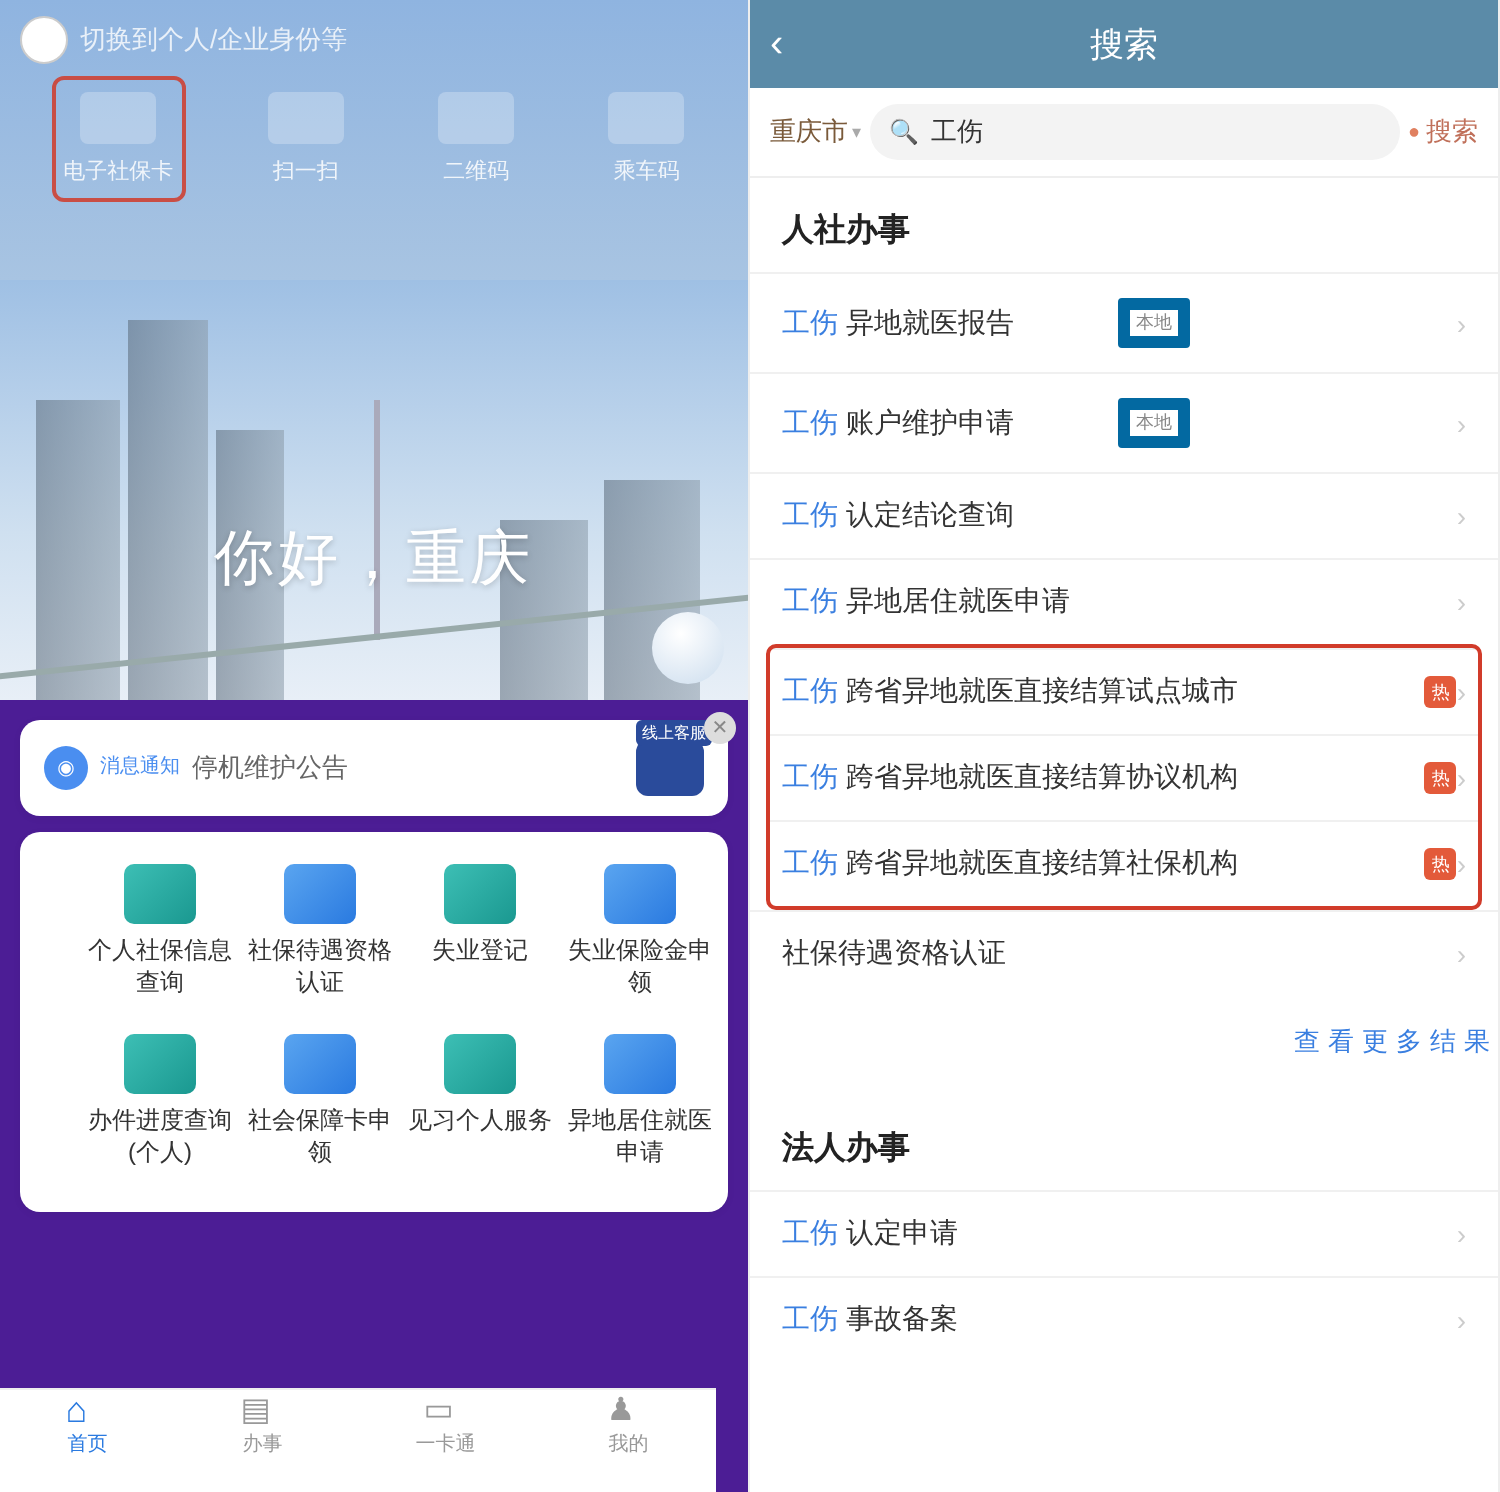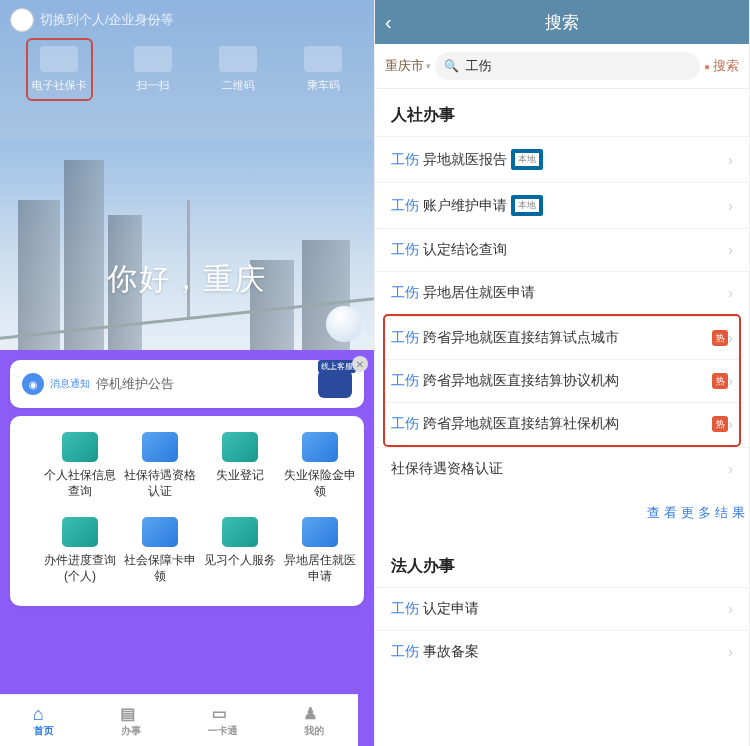--- a/index.html
+++ b/index.html
@@ -1,17 +1,17 @@
 <!DOCTYPE html>
 <html><head>
 <meta charset="utf-8">
 <style>
   * { margin:0; padding:0; box-sizing:border-box; font-family:-apple-system,"PingFang SC","Microsoft YaHei",sans-serif; }
   body { background:#f8f8f8; display:flex; width:750px; height:746px; overflow:hidden; }
-  .phone { width:375px; height:746px; position:relative; background:#8b5cf6; border-right:1px solid #eee; }
+  .phone { width:375px; height:746px; position:relative; background:#4c1d95; border-right:1px solid #eee; }
   .hero { height:350px; background:linear-gradient(180deg,#8fb4e0 0%,#a8c4e2 40%,#d0dff0 100%); position:relative; overflow:hidden; }
   .userbar { position:absolute; top:8px; left:10px; display:flex; align-items:center; gap:6px; }
   .avatar { width:24px; height:24px; border-radius:50%; background:#fff; border:1px solid #ccc; }
   .userlabel { color:#fff; font-size:13px; opacity:.8; }
   .quick-row { position:absolute; top:40px; left:0; right:0; display:flex; justify-content:space-around; padding:0 8px; }
   .quick-item { display:flex; flex-direction:column; align-items:center; gap:6px; color:#fff; font-size:11px; opacity:.85; padding:6px 4px; }
   .quick-item.highlight { outline:2px solid #d13b2a; border-radius:4px; }
   .quick-icon { width:38px; height:26px; background:rgba(255,255,255,.3); border-radius:4px; }
   .city-img { position:absolute; bottom:0; left:0; right:0; height:210px;padding-left:22px; }
   .sky { position:absolute; inset:0; background:linear-gradient(180deg,#9fc0e4 0%,#cfe0f0 60%,#e8eff7 100%); }
@@ -27,21 +27,21 @@
   .notice-close { position:absolute; top:-4px; right:-4px; width:16px; height:16px; border-radius:50%; background:#ddd; color:#888; font-size:10px; display:flex; align-items:center; justify-content:center; }
   .kefu { width:34px; height:28px; background:#2a4b9b; border-radius:6px; position:relative; }
   .kefu-label { position:absolute; top:-10px; right:-4px; font-size:8px; background:#2a4b9b; color:#fff; padding:1px 3px; border-radius:3px; }
   .grid { background:#fff; margin:8px 10px 0; border-radius:10px; padding:16px 4px 4px; box-shadow:0 1px 4px rgba(0,0,0,.05); }
   .grid-row { display:flex; justify-content:flex-end; margin-bottom:18px; }
   .grid-item { width:80px; display:flex; flex-direction:column; align-items:center; gap:6px; }
   .gicon { width:36px; height:30px; background:linear-gradient(135deg,#4aa5d9,#2a7fc0); border-radius:5px; position:relative; }
   .gicon.teal { background:linear-gradient(135deg,#3dbfb5,#1a9890);}
   .gicon.blue { background:linear-gradient(135deg,#5aa5f0,#2a7ae0);}
   .glabel { font-size:12px; color:#333; text-align:center; line-height:1.3; }
-  .tabbar { position:absolute; bottom:0; left:0; right:16px; height:52px; background:#fff; display:flex; justify-content:space-around; align-items:center; border-top:1px solid #eee;font-weight:bold; }
+  .tabbar { position:absolute; bottom:0; left:0; right:16px; height:52px; background:#fff; display:flex; justify-content:space-around; align-items:flex-start; border-top:1px solid #eee; }
   .tab { display:flex; flex-direction:column; align-items:center; gap:2px; color:#999; font-size:10px; }
   .tab.active { color:#2a7ae0; }
   .tab-icon { width:22px; height:18px; }
   .tab-icon.home:before{content:'⌂';font-size:18px;}
   .tab-icon.doc:before{content:'▤';font-size:16px;}
   .tab-icon.card:before{content:'▭';font-size:16px;}
   .tab-icon.user:before{content:'♟';font-size:16px;}
 
   .phone2 { background:#fff; }
   .search-hdr { height:44px; background:#5b8ba8; display:flex; align-items:center; justify-content:center; color:#fff; font-size:17px; position:relative; }
@@ -51,21 +51,21 @@
   .city-sel:after{content:'▾';font-size:9px;color:#aaa;}
   .search-box { flex:1; background:#f3f3f3; border-radius:14px; height:28px; display:flex; align-items:center; padding:0 10px; gap:6px; }
   .search-q { color:#333; font-size:13px; }
   .mag { color:#aaa; font-size:12px; }
   .search-btn { color:#c0705a; font-size:13px; display:flex; align-items:center; gap:3px;}
   .search-btn:before{content:'●';color:#e08060;font-size:10px;}
   .section-title { font-size:16px; font-weight:600; color:#222; padding:16px 16px 10px; }
   .result-item { display:flex; align-items:center; justify-content:space-between; padding:12px 16px; border-top:1px solid #f0f0f0; }
   .result-text { font-size:14px; color:#333; display:flex; align-items:center; gap:4px; }
   .kw { color:#3a7fe0; }
-  .badge-local { font-size:9px; color:#888; border:4px solid #0369a1; border-radius:2px; padding:0 3px; }
+  .badge-local { font-size:9px; color:#888; border:6px solid #0369a1; border-radius:2px; padding:0 3px;margin-left:48px; }
   .badge-hot { width:16px; height:16px; background:#e35a3a; border-radius:3px; color:#fff; font-size:9px; display:flex; align-items:center; justify-content:center; margin-right:-4px;}
   .right-side { display:flex; align-items:center; gap:4px; }
   .chev { color:#ccc; font-size:14px; }
   .boxed-group { margin:2px 10px; outline:2px solid #d13b2a; border-radius:3px; }
   .boxed-group .result-item { padding-left:6px; padding-right:6px;}
   .more { text-align:right; color:#3a7fe0; font-size:13px; padding:14px 0 18px; letter-spacing:4px; }
 </style>
 </head>
 <body>
 

